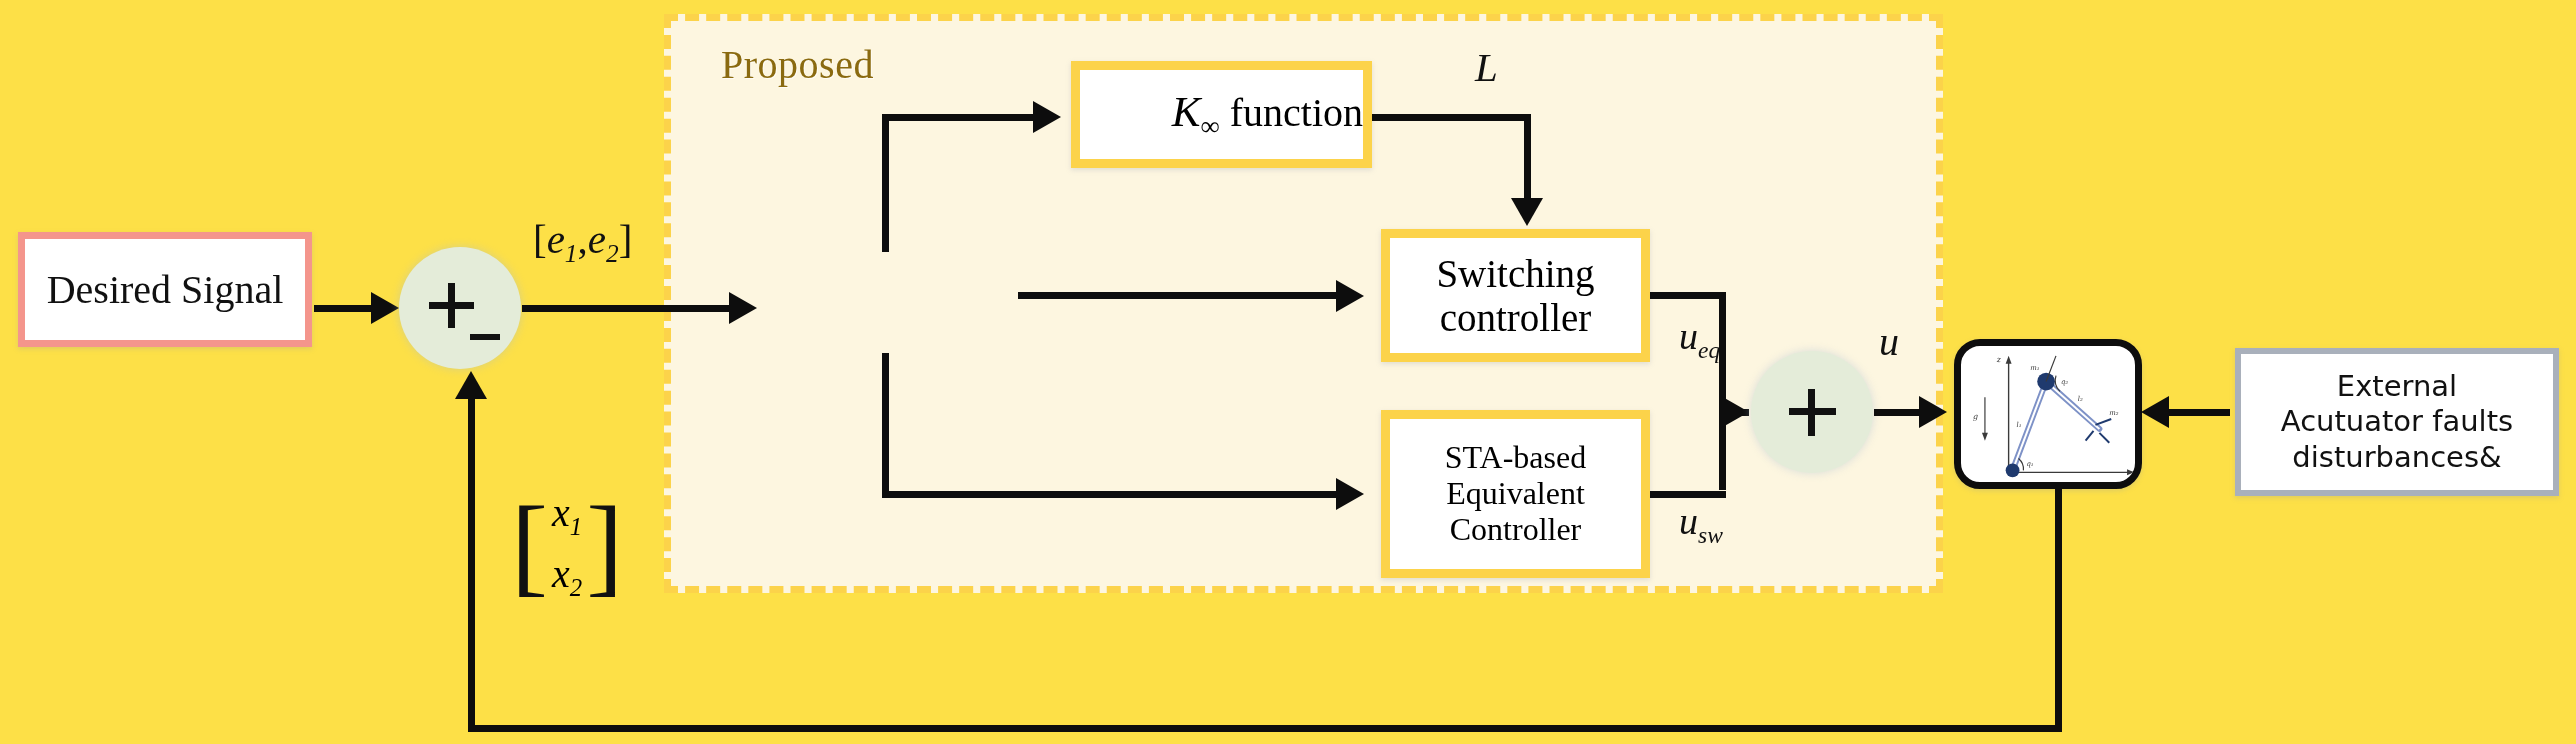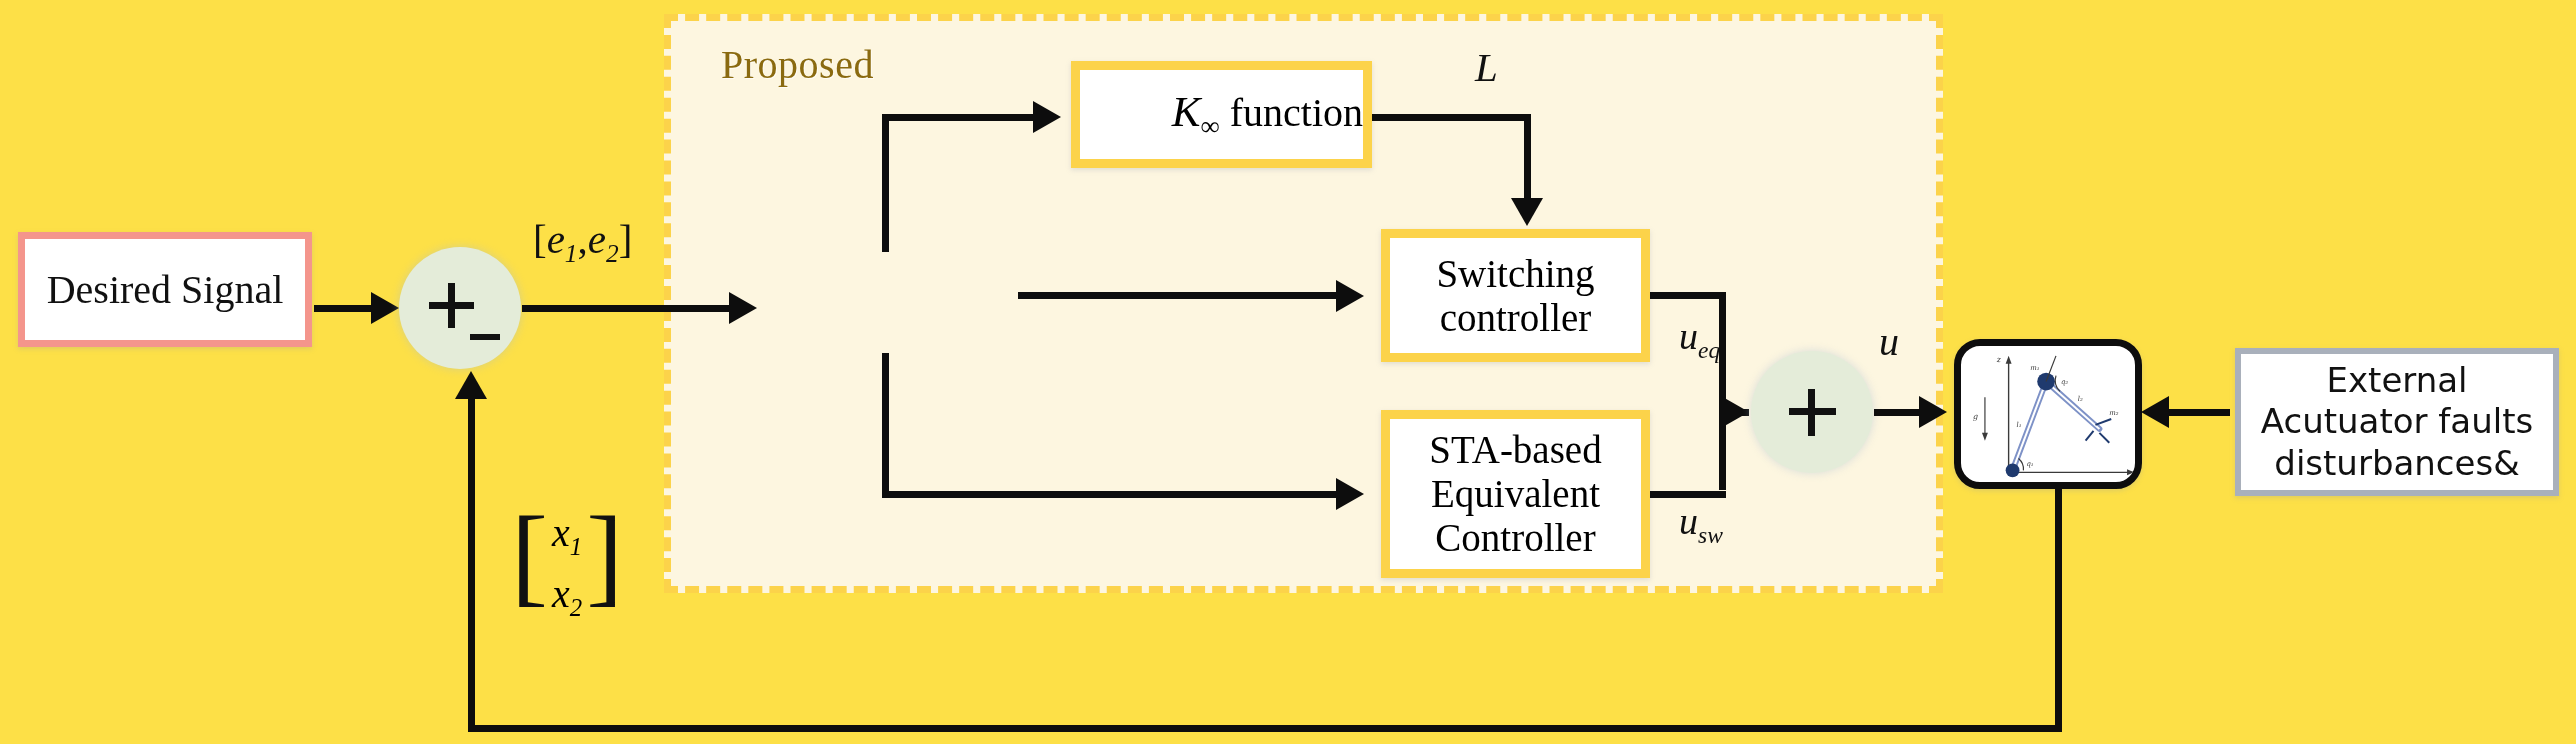--- a/index.html
+++ b/index.html
@@ -24,35 +24,35 @@
   
   .yblock{
     background:#ffffff;border:9px solid #fcd34a;
     display:flex;align-items:center;justify-content:center;text-align:center;
     line-height:1.12;color:#000;
     box-shadow:0 2px 5px rgba(140,150,170,.25);
   }
   #box-kinf{left:1071px;top:61px;width:301px;height:107px;font-size:40px;justify-content:flex-end;}
   #box-pftsm{left:757px;top:247px;width:262px;height:111px;font-size:41px;}
   #box-equiv{left:1381px;top:229px;width:269px;height:133px;font-size:39px;}
-  #box-sta{left:1381px;top:410px;width:269px;height:168px;font-size:39px;}
+  #box-sta{left:1381px;top:410px;width:269px;height:168px;font-size:32px;}
 
   #box-desired{
     left:18px;top:232px;width:294px;height:115px;
     background:#fff;border:7px solid #f4958c;
     display:flex;align-items:center;justify-content:center;
     font-size:40px;color:#111;
     box-shadow:0 2px 5px rgba(140,150,170,.25);
   }
 
   #box-dist{
     left:2235px;top:348px;width:324px;height:148px;
     background:#fff;border:6px solid #a9b0bb;
     display:flex;flex-direction:column;align-items:center;justify-content:center;
-    font-family:"DejaVu Sans",sans-serif;font-size:34px;color:#111;line-height:1.22;
+    font-family:"DejaVu Sans",sans-serif;font-size:29px;color:#111;line-height:1.22;
     box-shadow:0 2px 5px rgba(140,150,170,.25);
   }
 
   #box-plant{
     left:1954px;top:339px;width:188px;height:150px;
     background:#fff;border:7px solid #0d0d0d;border-radius:26px;
     box-shadow:0 2px 5px rgba(140,150,170,.25);
     overflow:hidden;
   }
 
@@ -86,21 +86,21 @@
 
   
   .mlabel{position:absolute;color:#111;font-family:"Liberation Serif",serif;font-style:italic;}
   .sub{font-size:.62em;vertical-align:sub;font-style:italic;}
   .vecbr{
     position:absolute;display:flex;align-items:center;
     font-family:"Liberation Serif",serif;
   }
   .brk{font-size:111px;font-weight:300;line-height:.82;color:#111;}
   .veccol{display:flex;flex-direction:column;justify-content:center;
-          font-style:italic;font-size:40px;line-height:1.45;padding:0 4px;margin-top:20px;}
+          font-style:italic;font-size:40px;line-height:1.45;padding:0 4px;}
 </style>
 </head>
 <body>
 
 <div id="stage">
 
   <div class="abs" id="proposed-region"></div>
   <div class="abs" id="proposed-label">Proposed</div>
 
   <div class="abs" id="box-desired">

